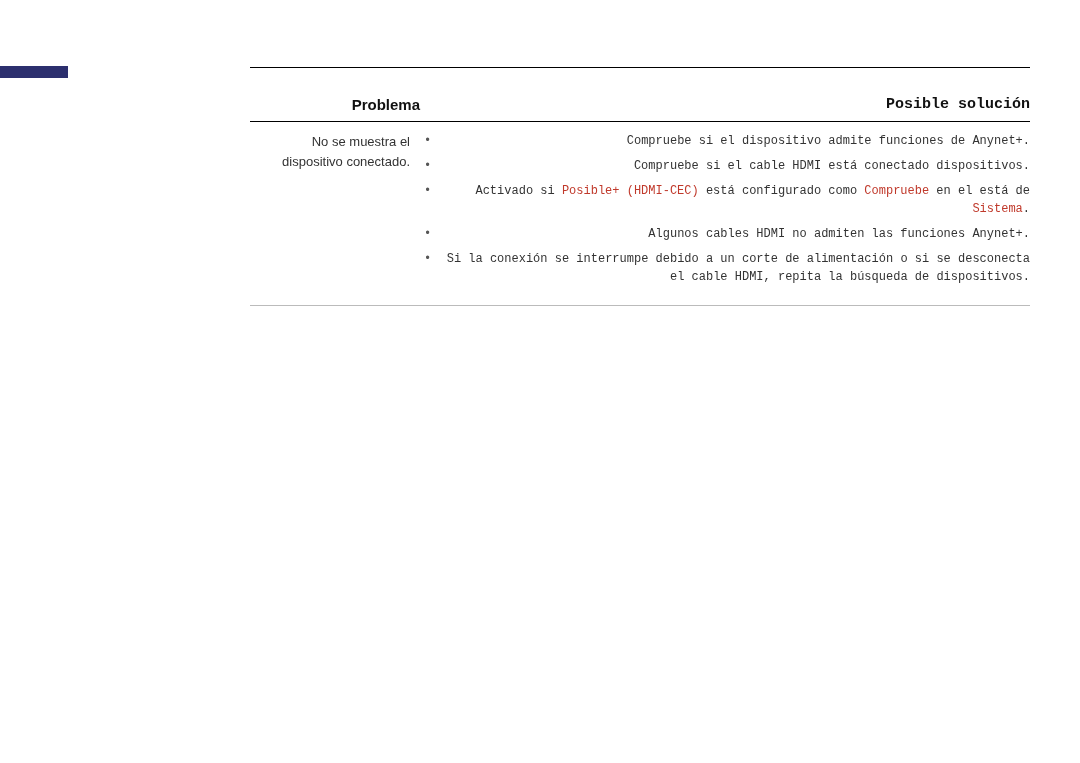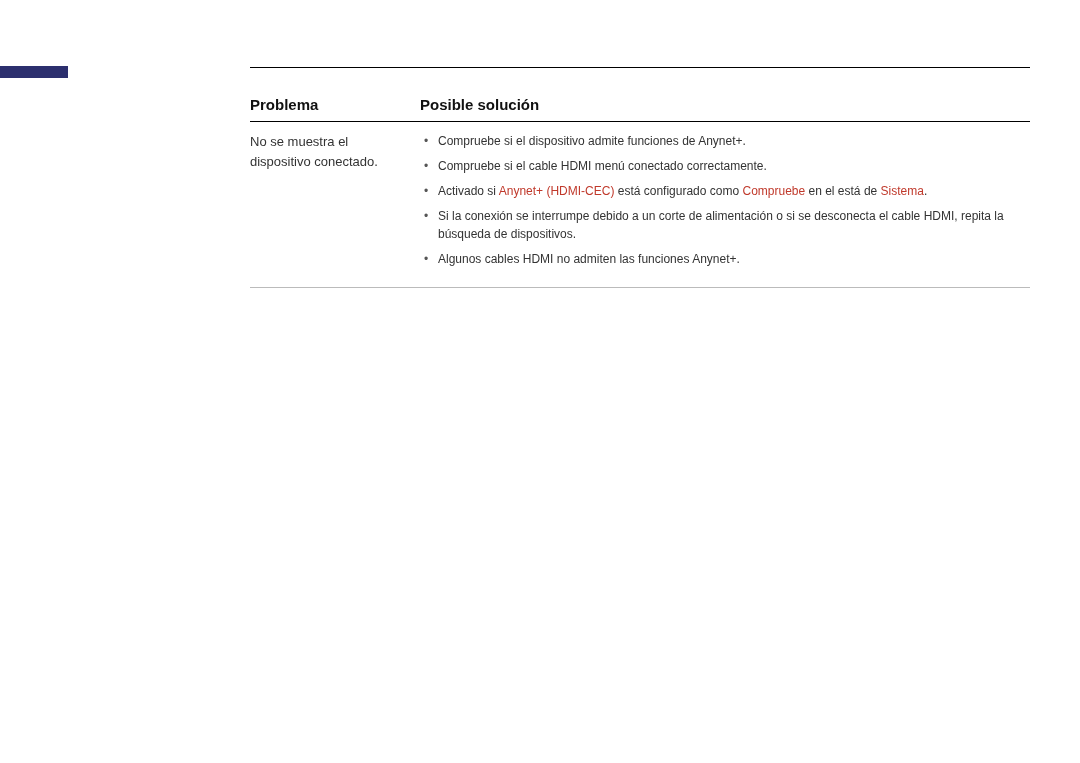--- a/index.html
+++ b/index.html
@@ -1,15 +1,15 @@
 <!DOCTYPE html>
 <html><head>
   <meta charset="utf-8">
   <style>
-    * { margin: 0; padding: 0; box-sizing: border-box; }
+    * { margin: 0; padding: 0; box-sizing: border-box; text-align: right; }
     body {
       font-family: Arial, Helvetica, sans-serif;
       background: #ffffff;
       width: 1080px;
       height: 763px;
       position: relative;
     }
     .tab-marker {
       position: absolute;
       left: 0;
@@ -32,20 +32,21 @@
     .table-wrap {
       display: flex;
       width: 100%;
     }
     .col-problem {
       width: 170px;
       flex-shrink: 0;
     }
     .col-solution {
       flex: 1;
+      font-family: Liberation Mono, monospace;
     }
     .th {
       font-weight: bold;
       font-size: 15px;
       color: #111;
       padding-bottom: 8px;
     }
     .hr-header {
       border: none;
       border-top: 1px solid #000;
@@ -99,24 +100,24 @@
     <div class="col-solution th">Posible solución</div>
   </div>
 
   <hr class="hr-header">
 
   <div class="table-wrap">
     <div class="col-problem problem-text">No se muestra el dispositivo conectado.</div>
     <div class="col-solution">
       <ul class="solution-list">
         <li><span>Compruebe si el dispositivo admite funciones de Anynet+.</span></li>
-        <li><span>Compruebe si el cable HDMI menú conectado correctamente.</span></li>
+        <li><span>Compruebe si el cable HDMI está conectado dispositivos.</span></li>
         <li>
-          <span>Activado si </span><span class="hl">Anynet+ (HDMI-CEC)</span><span> está configurado como </span><span class="hl">Compruebe</span><span> en el está de </span><span class="hl">Sistema</span><span>.</span>
+          <span>Activado si </span><span class="hl">Posible+ (HDMI-CEC)</span><span> está configurado como </span><span class="hl">Compruebe</span><span> en el está de </span><span class="hl">Sistema</span><span>.</span>
         </li>
+        <li><span>Algunos cables HDMI no admiten las funciones Anynet+.</span></li>
         <li><span>Si la conexión se interrumpe debido a un corte de alimentación o si se desconecta el cable HDMI, repita la búsqueda de dispositivos.</span></li>
-        <li><span>Algunos cables HDMI no admiten las funciones Anynet+.</span></li>
       </ul>
     </div>
   </div>
 
   <hr class="hr-footer">
 </div>
 
 </body></html>

